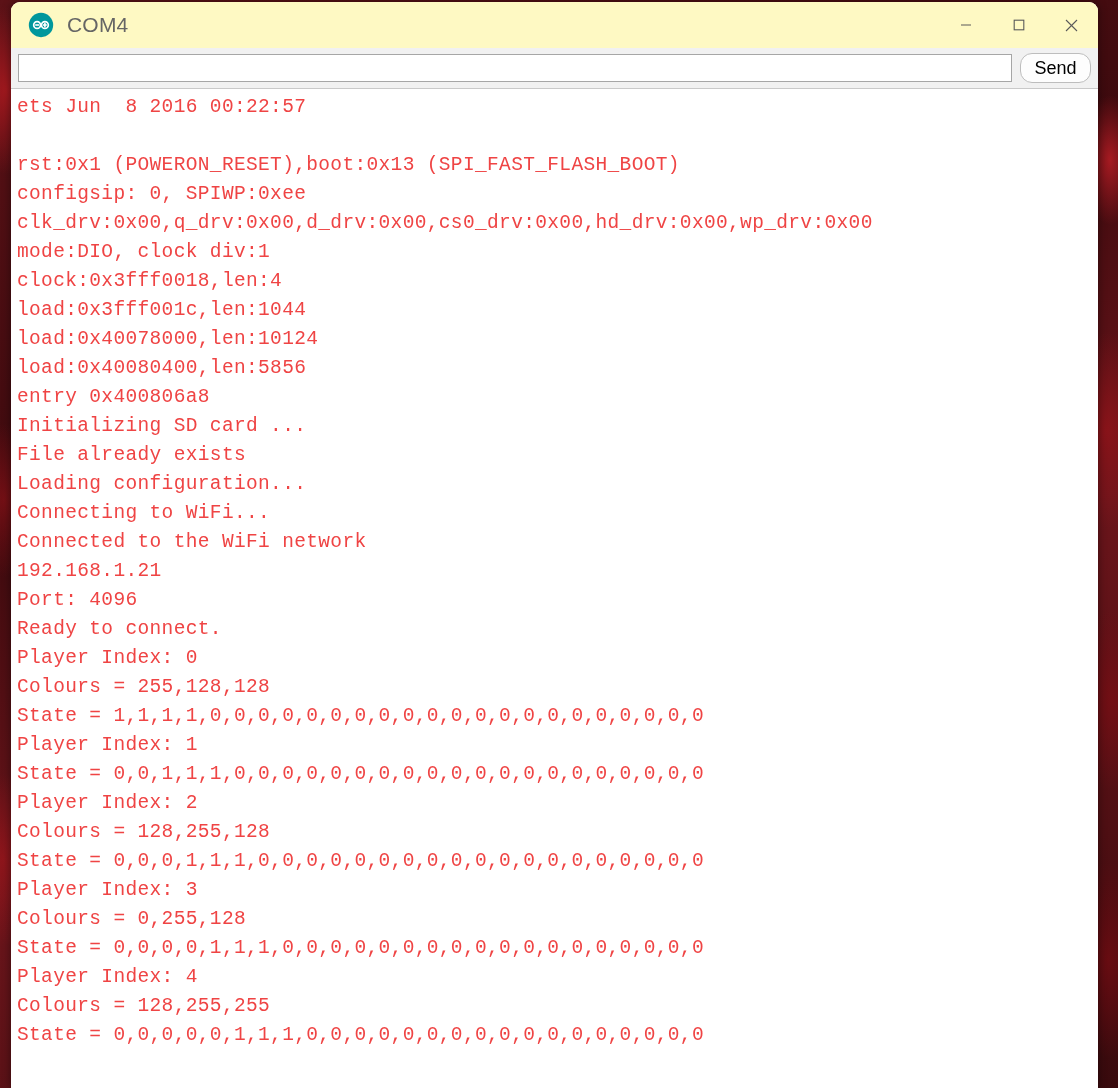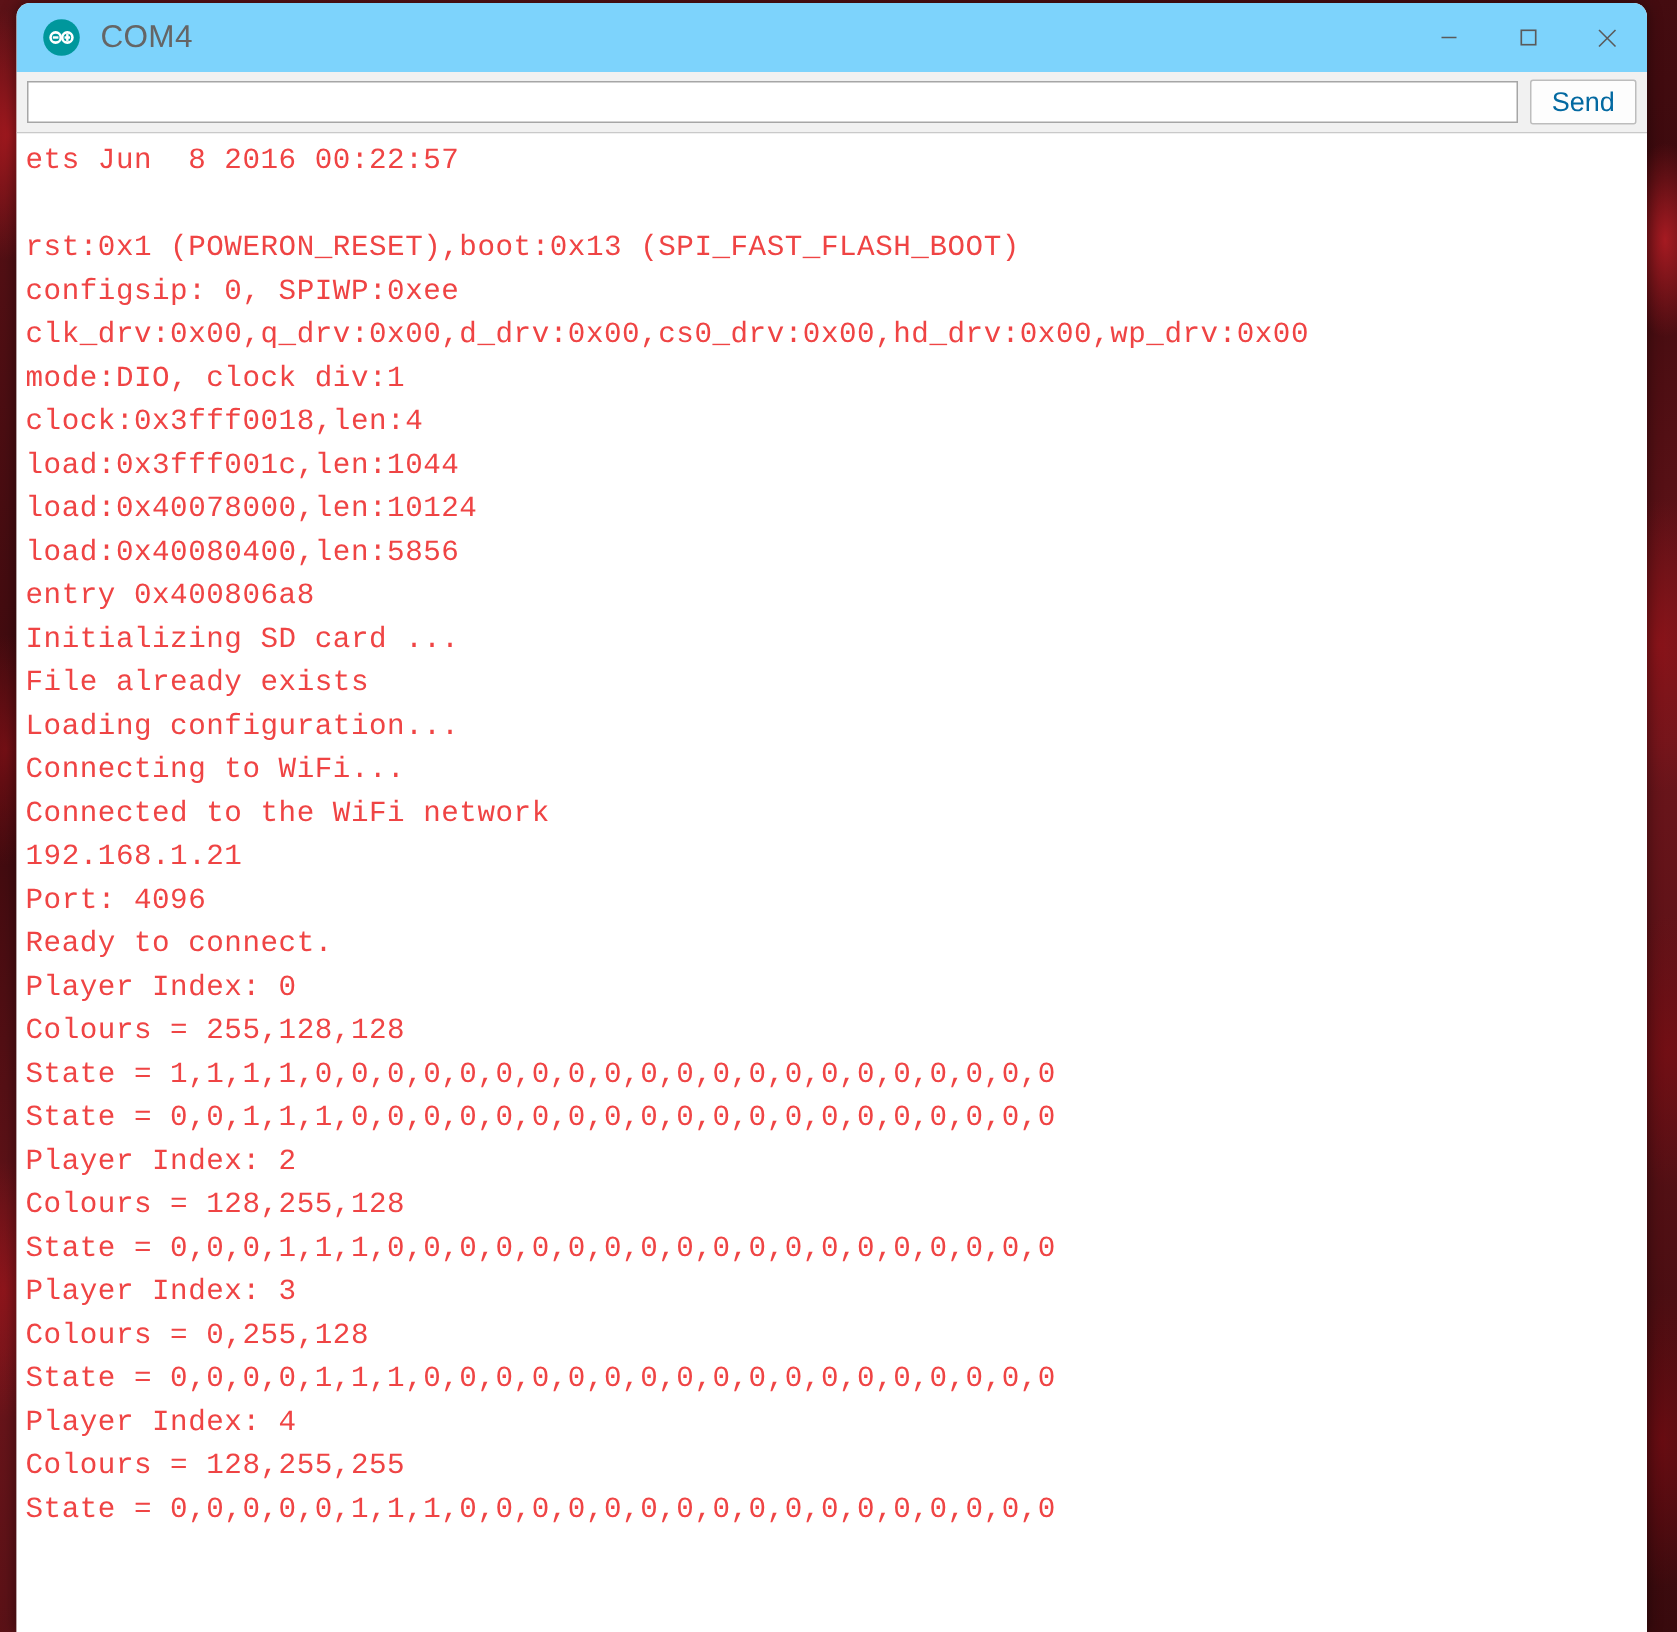--- a/index.html
+++ b/index.html
@@ -45,21 +45,21 @@
     overflow: hidden;
     box-shadow: 0 0 10px rgba(0,0,0,0.45);
     display: flex;
     flex-direction: column;
   }
 
   
   #title-bar {
     height: 46px;
     min-height: 46px;
-    background: #7dd3fc;
+    background: #fef9c3;
     display: flex;
     align-items: center;
     position: relative;
     justify-content: center;
   }
   #app-icon {
     width: 26px;
     height: 26px;
     margin-left: 17px;
     flex: 0 0 auto;
@@ -113,24 +113,24 @@
     padding: 0 5px;
     margin-right: 8px;
     border-radius: 0;
   }
   #send-button {
     width: 71px;
     height: 30px;
     box-sizing: border-box;
     background: #fdfdfd;
     border: 1px solid #bdbdbd;
-    border-radius: 2px;
+    border-radius: 12px;
     font-family: "Liberation Sans", sans-serif;
     font-size: 18px;
-    color: #0369a1;
+    color: #000000;
     cursor: default;
     padding: 0;
     line-height: 28px;
   }
 
   
   #console-output {
     flex: 1 1 auto;
     background: #ffffff;
     overflow: hidden;
@@ -209,20 +209,21 @@
       <div class="console-line">File already exists</div>
       <div class="console-line">Loading configuration...</div>
       <div class="console-line">Connecting to WiFi...</div>
       <div class="console-line">Connected to the WiFi network</div>
       <div class="console-line">192.168.1.21</div>
       <div class="console-line">Port: 4096</div>
       <div class="console-line">Ready to connect.</div>
       <div class="console-line">Player Index: 0</div>
       <div class="console-line">Colours = 255,128,128</div>
       <div class="console-line">State = 1,1,1,1,0,0,0,0,0,0,0,0,0,0,0,0,0,0,0,0,0,0,0,0,0</div>
+      <div class="console-line">Player Index: 1</div>
       <div class="console-line">State = 0,0,1,1,1,0,0,0,0,0,0,0,0,0,0,0,0,0,0,0,0,0,0,0,0</div>
       <div class="console-line">Player Index: 2</div>
       <div class="console-line">Colours = 128,255,128</div>
       <div class="console-line">State = 0,0,0,1,1,1,0,0,0,0,0,0,0,0,0,0,0,0,0,0,0,0,0,0,0</div>
       <div class="console-line">Player Index: 3</div>
       <div class="console-line">Colours = 0,255,128</div>
       <div class="console-line">State = 0,0,0,0,1,1,1,0,0,0,0,0,0,0,0,0,0,0,0,0,0,0,0,0,0</div>
       <div class="console-line">Player Index: 4</div>
       <div class="console-line">Colours = 128,255,255</div>
       <div class="console-line">State = 0,0,0,0,0,1,1,1,0,0,0,0,0,0,0,0,0,0,0,0,0,0,0,0,0</div>

